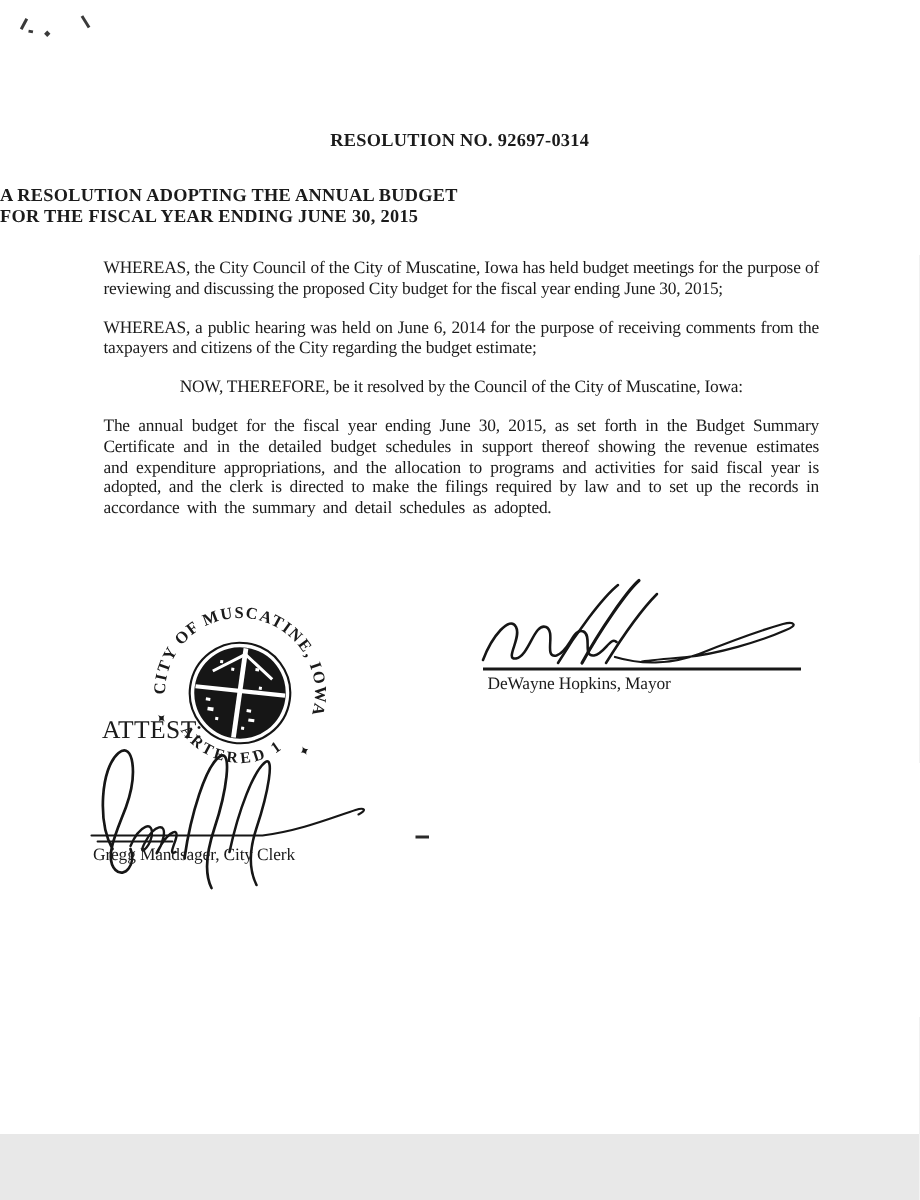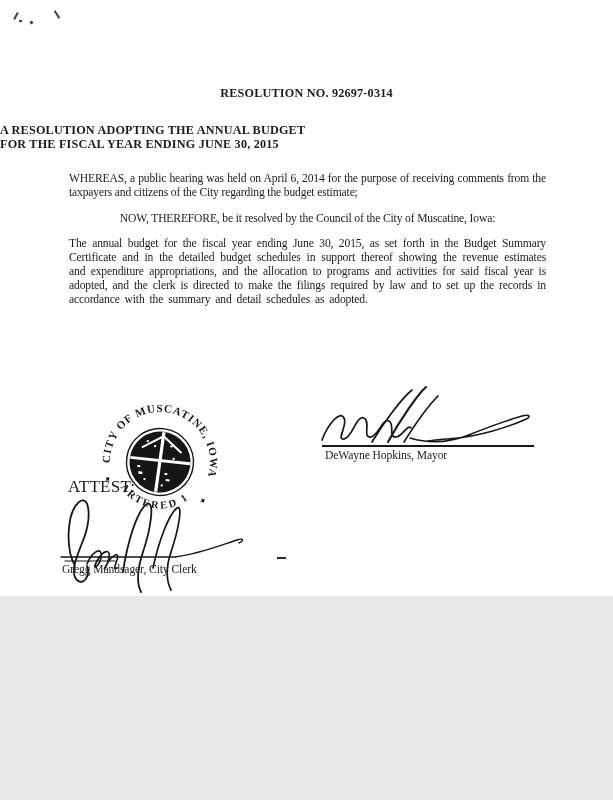--- a/index.html
+++ b/index.html
@@ -1,18 +1,18 @@
 <!DOCTYPE html>
 <html><head>
 <meta charset="utf-8">
 <style>
   html,body{margin:0;padding:0;background:#e8e8e8;}
   .page{
     position:relative;
-    width:613px;height:596px;
+    width:613px;height:756px;
     background:#ffffff;
     font-family:"Liberation Serif", serif;
     color:#1b1b1b;
     overflow:hidden;
   }
   
   .artifact{position:absolute;background:#3a3a3a;}
   .a1{left:15px;top:12px;width:2px;height:8px;transform:rotate(28deg);}
   .a1b{left:19px;top:20px;width:3px;height:2px;transform:rotate(10deg);}
   .a2{left:30px;top:21px;width:3px;height:3px;transform:rotate(45deg);}
@@ -57,21 +57,22 @@
   <div class="artifact a2"></div>
   <div class="artifact a3"></div>
 
   <div class="res-no">RESOLUTION NO. 92697-0314</div>
   <div class="res-title">
     <div>A RESOLUTION ADOPTING THE ANNUAL BUDGET</div>
     <div>FOR THE FISCAL YEAR ENDING JUNE 30, 2015</div>
   </div>
 
   <div class="body-text">
-    <p>WHEREAS, a public hearing was held on April 6, 2014 for the purpose of receiving comments from the taxpayers and citizens of the City regarding the budget estimate;</p>
+    <p>WHEREAS, the City Council of the City of Muscatine, Iowa has held budget meetings for the purpose of reviewing and discussing the proposed City budget for the fiscal year ending June 30, 2015;</p>
+    <p>WHEREAS, a public hearing was held on June 6, 2014 for the purpose of receiving comments from the taxpayers and citizens of the City regarding the budget estimate;</p>
     <p class="no-justify">NOW, THEREFORE, be it resolved by the Council of the City of Muscatine, Iowa:</p>
     <p class="justify-wide">The annual budget for the fiscal year ending June 30, 2015, as set forth in the Budget Summary Certificate and in the detailed budget schedules in support thereof showing the revenue estimates and expenditure appropriations, and the allocation to programs and activities for said fiscal year is adopted, and the clerk is directed to make the filings required by law and to set up the records in accordance with the summary and detail schedules as adopted.</p>
   </div>
 
   <svg class="mayor-sig-svg" width="235" height="62" viewBox="0 0 235 62">
     <path class="sig-stroke" stroke-width="1.7" d="M12,56 C18,40 30,26 34,34 C38,41 26,56 34,55 C43,53 46,31 54,34 C61,37 52,55 61,53 C70,50 72,34 79,37 C85,40 78,54 86,53 C93,52 97,40 101,44"></path>
     <path class="sig-stroke" stroke-width="1.7" d="M62,58 C74,38 92,14 102,6"></path>
     <path class="sig-stroke" stroke-width="2.1" d="M78,58 C90,36 108,10 116,3"></path>
     <path class="sig-stroke" stroke-width="1.7" d="M94,58 C104,42 118,22 128,12"></path>
     <path class="sig-stroke" stroke-width="1.5" d="M100,54 C120,60 140,58 156,52 C176,44 198,36 212,32 C220,30 222,33 214,36 C196,44 168,52 148,54 C136,55 124,56 118,57"></path>

